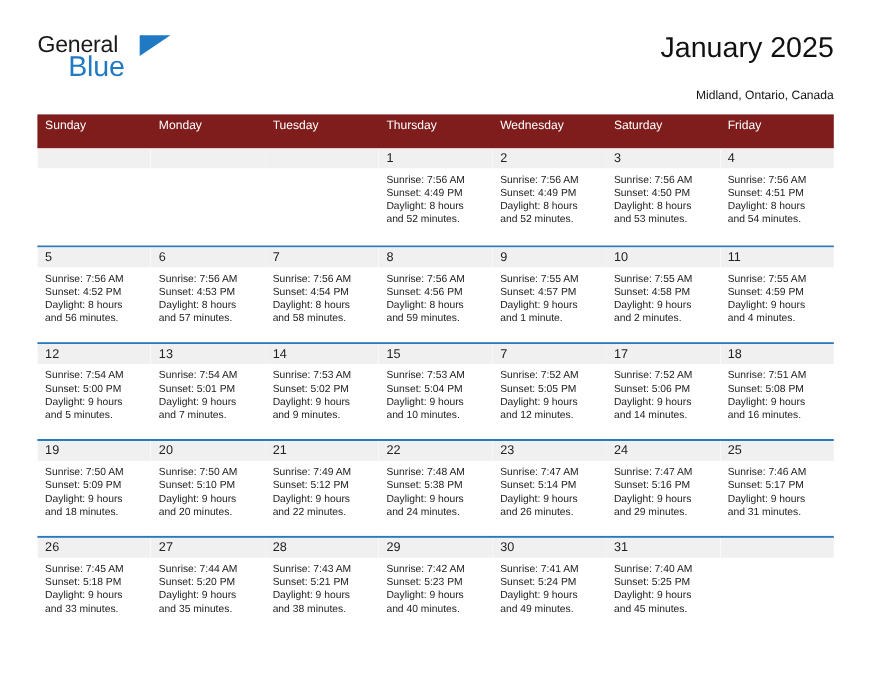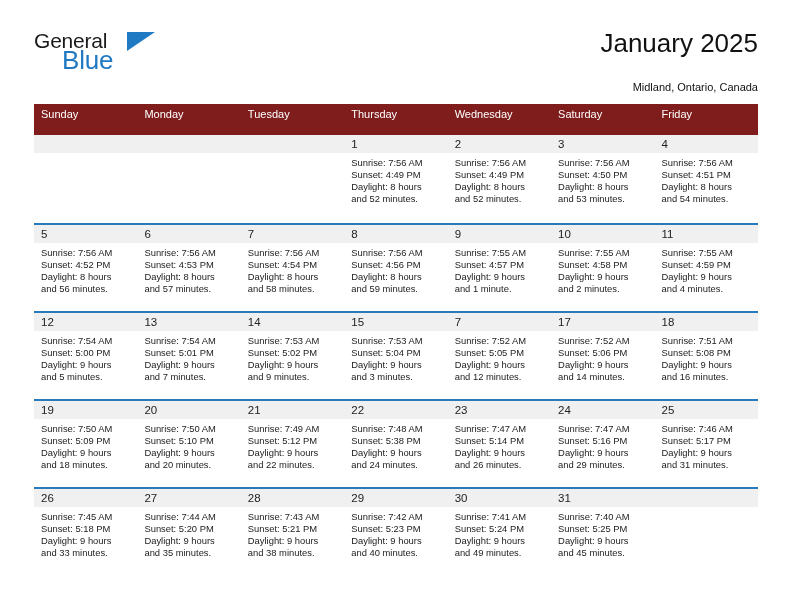--- a/index.html
+++ b/index.html
@@ -345,21 +345,21 @@
           <div>Daylight: 9 hours</div>
           <div>and 9 minutes.</div>
         </div>
       </div>
       <div class="day">
         <div class="day-num">15</div>
         <div class="day-info">
           <div>Sunrise: 7:53 AM</div>
           <div>Sunset: 5:04 PM</div>
           <div>Daylight: 9 hours</div>
-          <div>and 3 minutes.</div>
+          <div>and 10 minutes.</div>
         </div>
       </div>
       <div class="day">
         <div class="day-num">7</div>
         <div class="day-info">
           <div>Sunrise: 7:52 AM</div>
           <div>Sunset: 5:05 PM</div>
           <div>Daylight: 9 hours</div>
           <div>and 12 minutes.</div>
         </div>

